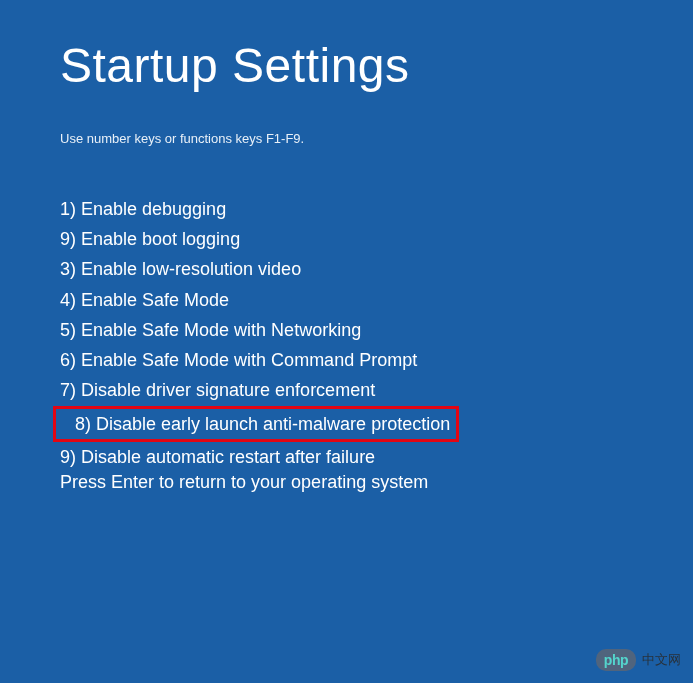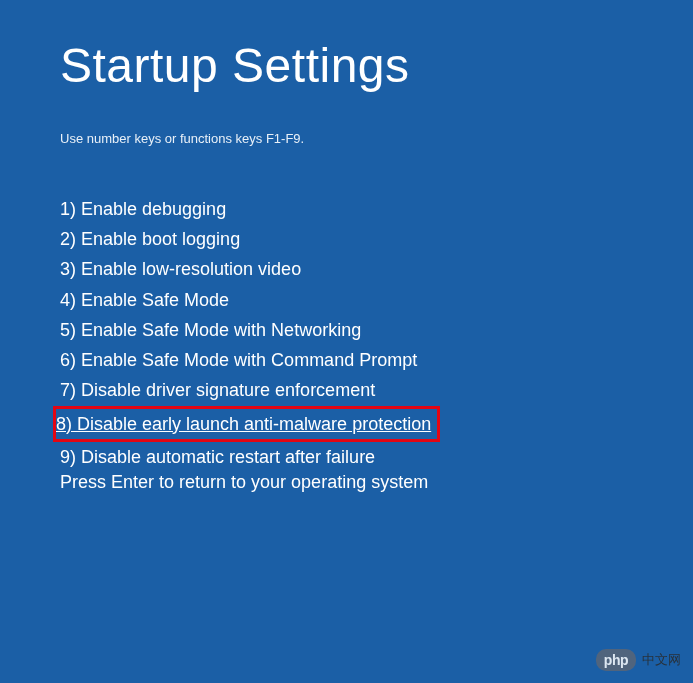--- a/index.html
+++ b/index.html
@@ -45,23 +45,22 @@
       font-weight: 300;
       line-height: 1.68;
       display: inline-block;
       text-align: center;
     }
     .option-wrapper {
       display: block;
     }
     .highlighted {
       border: 3px solid #e30613;
-      padding: 0 6px 0 0;
+      padding: 0 6px 0 19px;
       margin-left: -7px;
-      text-decoration: underline;
     }
     .footer-text {
       font-size: 18px;
       font-weight: 300;
     }
     .watermark {
       position: absolute;
       bottom: 12px;
       right: 12px;
       display: flex;
@@ -69,39 +68,39 @@
       gap: 6px;
       opacity: 0.85;
     }
     .watermark-logo {
       background: #5a6577;
       border-radius: 10px;
       padding: 3px 8px;
       font-family: Arial, sans-serif;
       font-size: 14px;
       font-weight: bold;
-      color: #ffffff;
+      color: #5eead4;
       letter-spacing: -0.5px;
     }
     .watermark-text {
       font-size: 13px;
       color: #2a2a2a;
       font-family: 'Microsoft YaHei', Arial, sans-serif;
     }
   </style>
 </head>
 <body>
 
 <div class="container">
   <h1 class="title">Startup Settings</h1>
   <p class="instruction">Use number keys or functions keys F1-F9.</p>
 
   <ul class="options-list">
       <li class="option-wrapper"><span class="option-item">1) Enable debugging</span></li>
-      <li class="option-wrapper"><span class="option-item">2) Enable boot logging</span></li>
+      <li class="option-wrapper"><span class="option-item">9) Enable boot logging</span></li>
       <li class="option-wrapper"><span class="option-item">3) Enable low-resolution video</span></li>
       <li class="option-wrapper"><span class="option-item">4) Enable Safe Mode</span></li>
       <li class="option-wrapper"><span class="option-item">5) Enable Safe Mode with Networking</span></li>
       <li class="option-wrapper"><span class="option-item">6) Enable Safe Mode with Command Prompt</span></li>
       <li class="option-wrapper"><span class="option-item">7) Disable driver signature enforcement</span></li>
       <li class="option-wrapper"><span class="option-item highlighted">8) Disable early launch anti-malware protection</span></li>
       <li class="option-wrapper"><span class="option-item">9) Disable automatic restart after failure</span></li>
     </ul>
 
   <p class="footer-text">Press Enter to return to your operating system</p>

